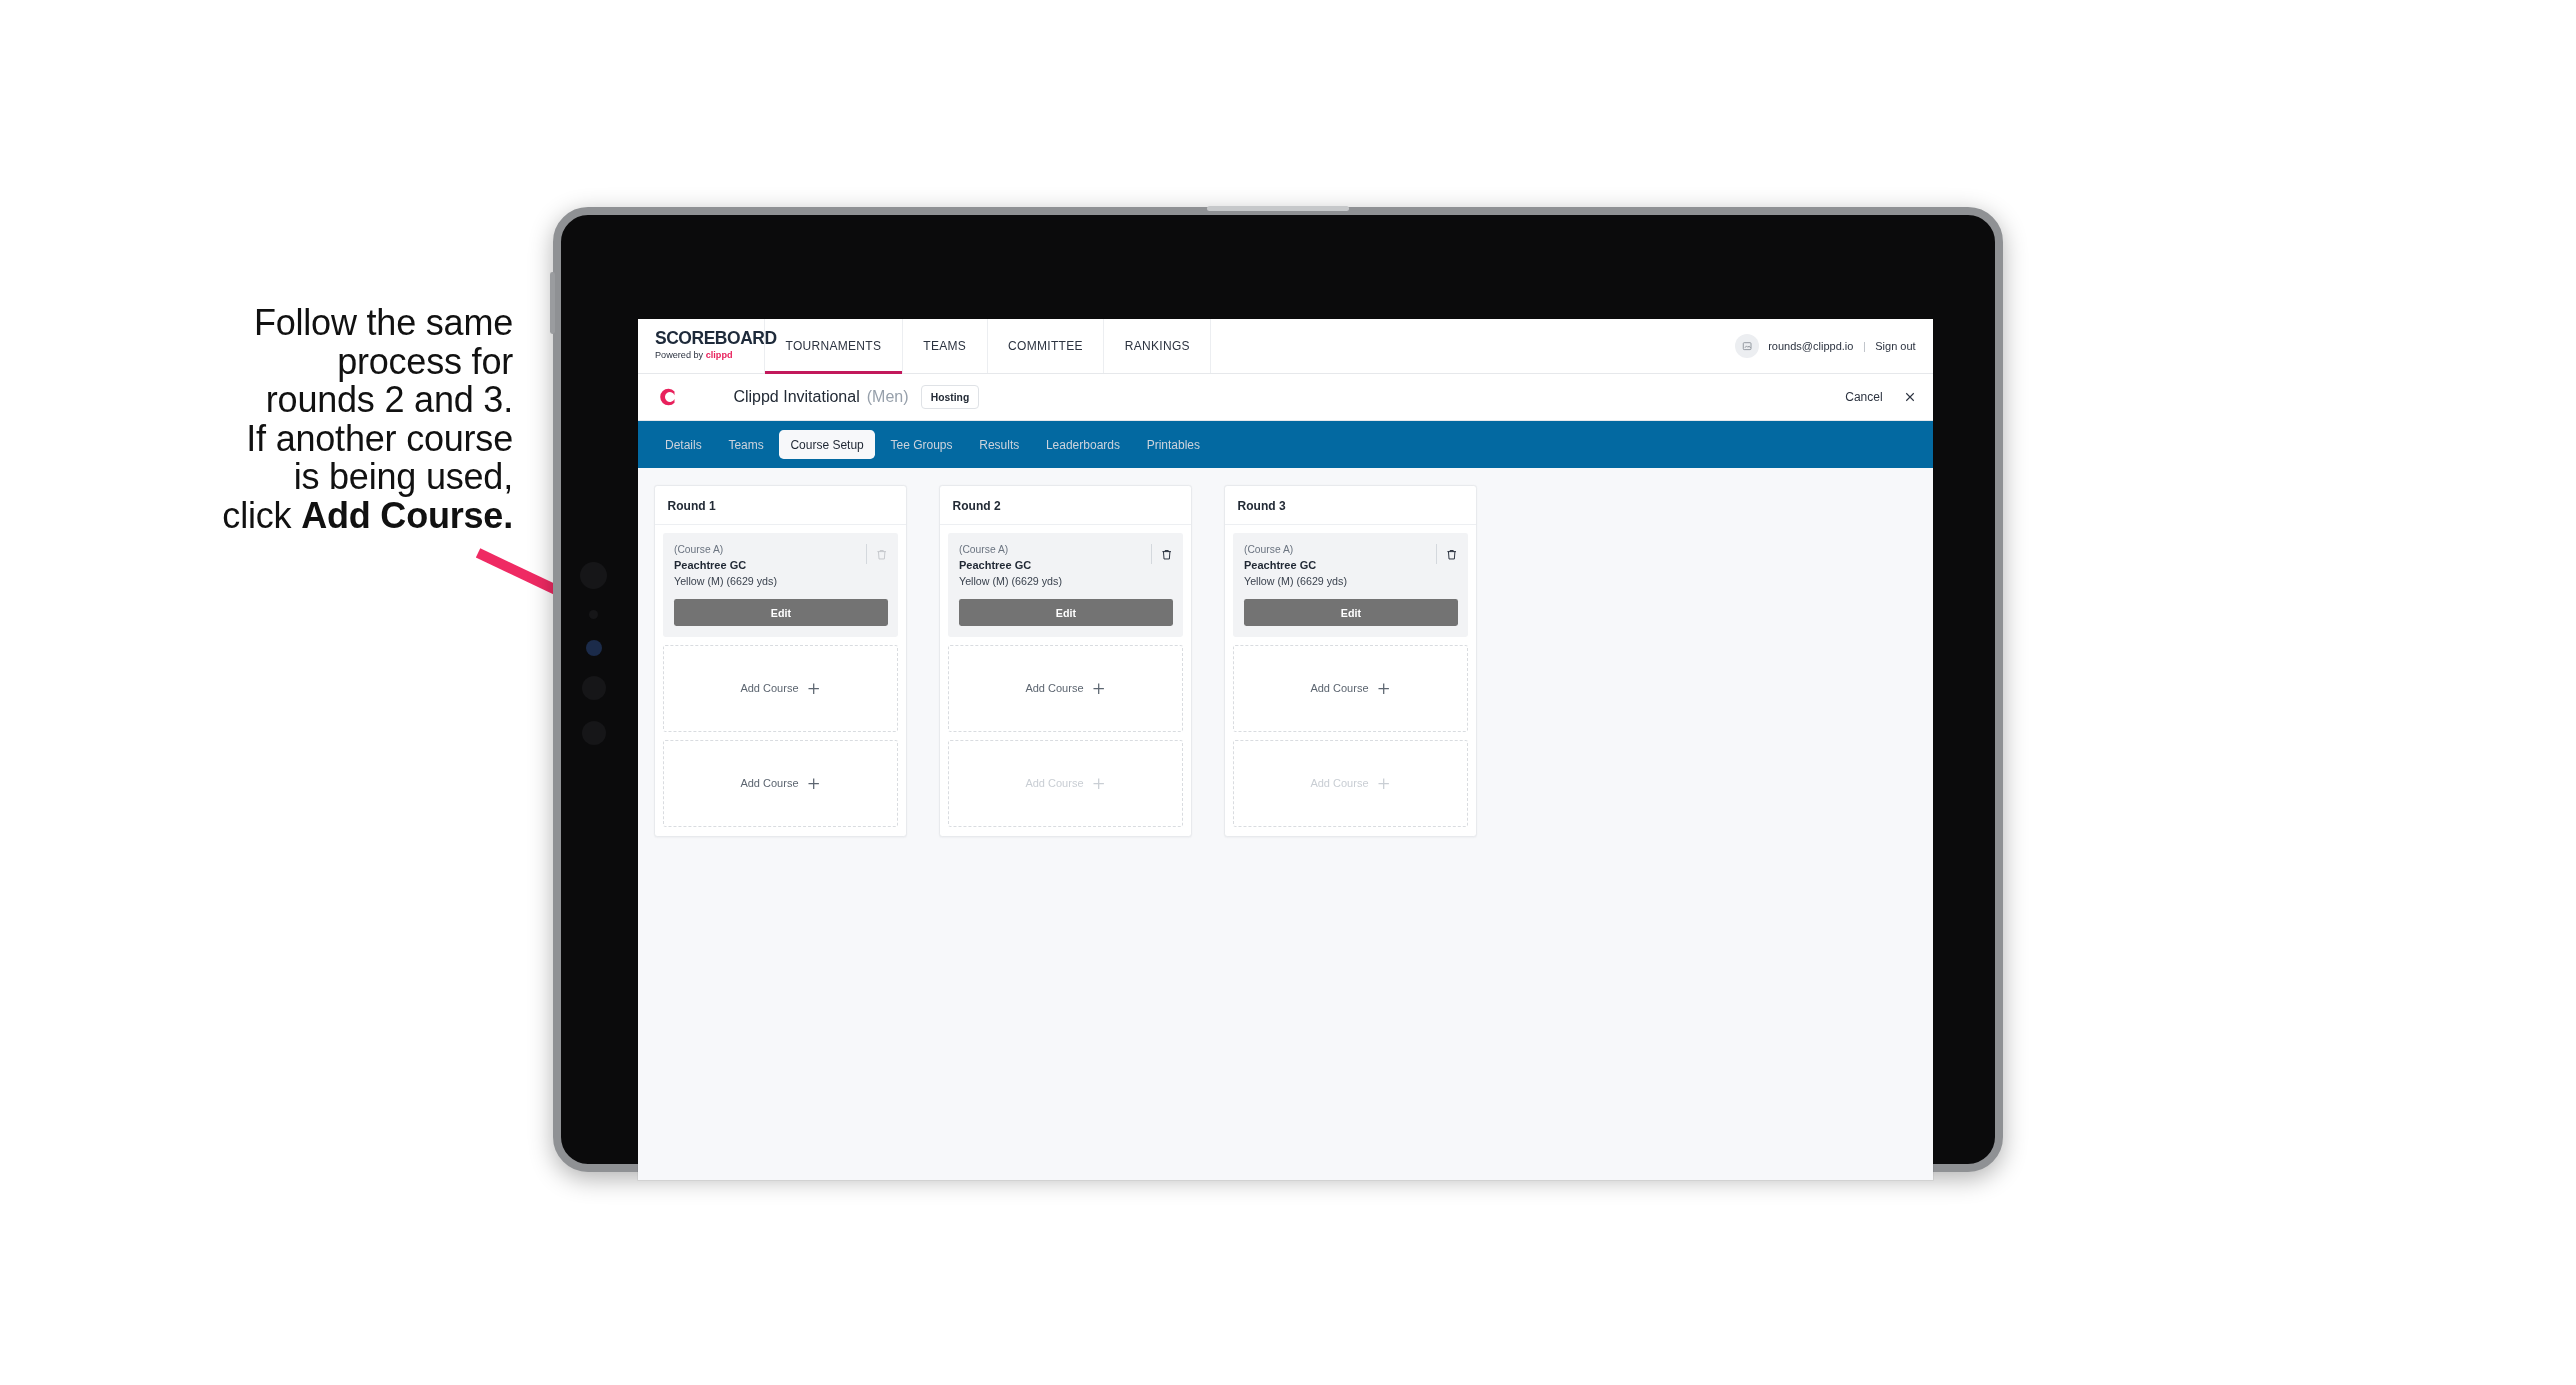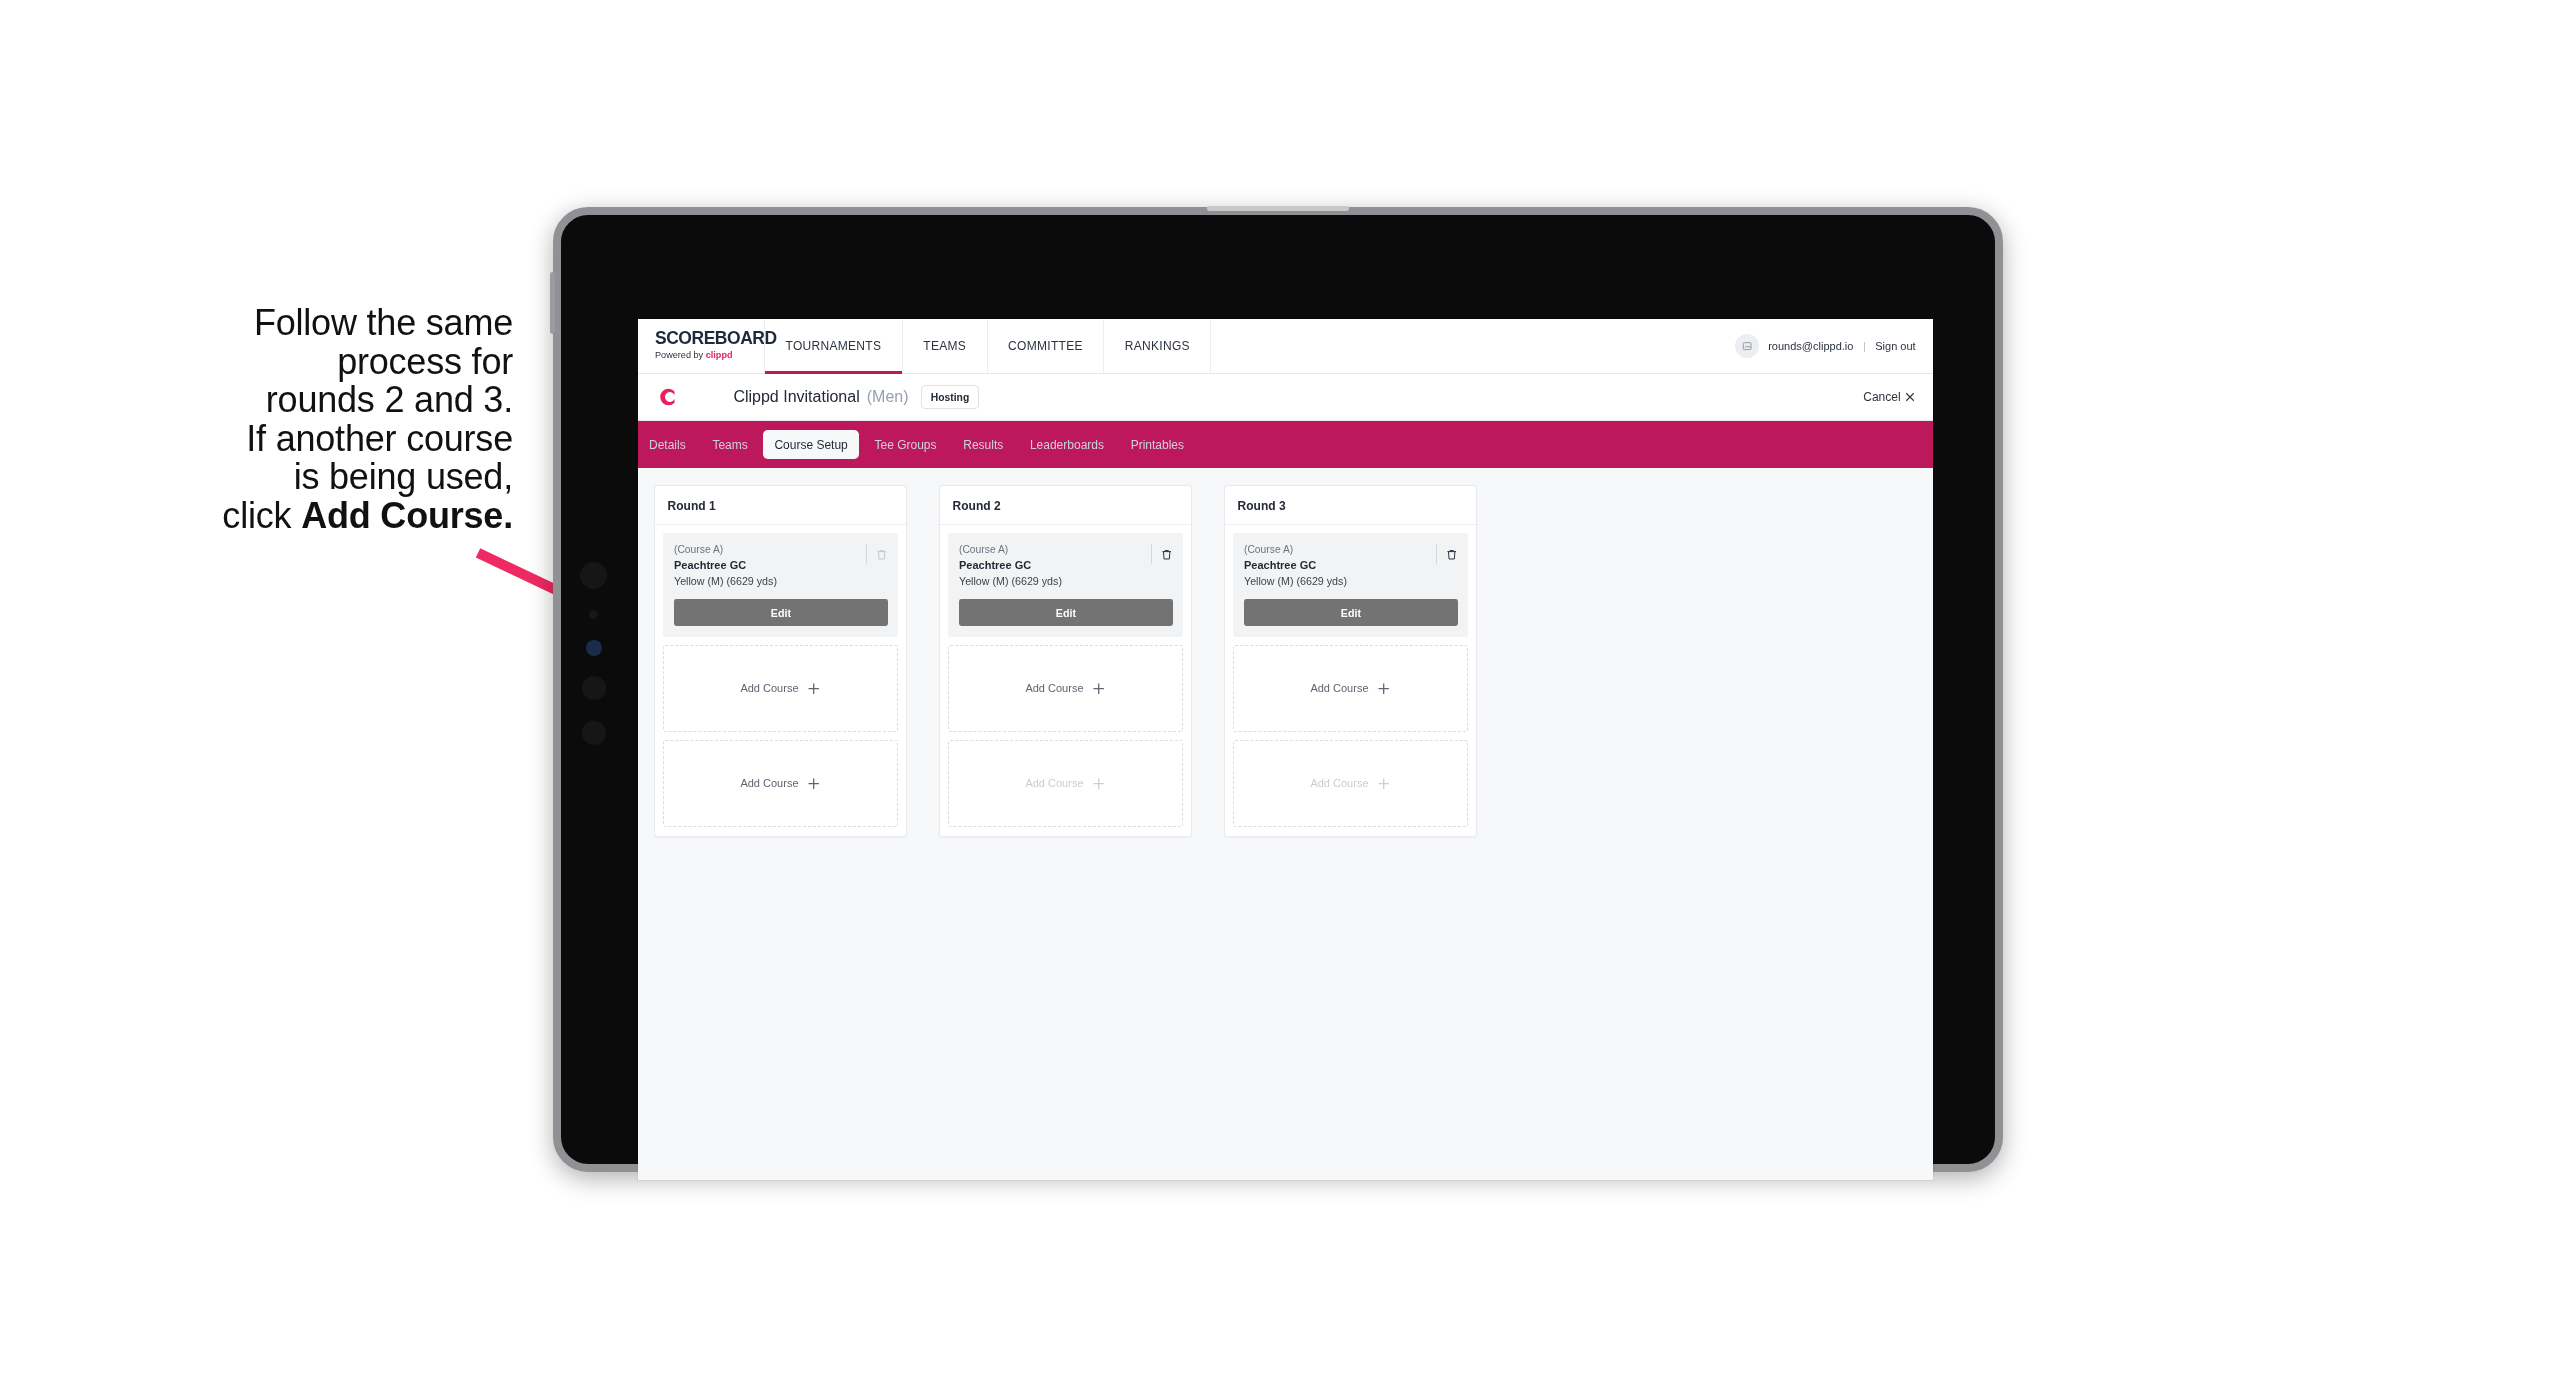--- a/index.html
+++ b/index.html
@@ -119,28 +119,28 @@
     width:24px; height:24px; margin-right:11px; flex:none;
   }
   .t-name { font-size:16px; color:#222a35;margin-left:43px; }
   .t-gender { font-size:16px; color:#97a0ab; margin-left:7.1px; }
   .t-badge {
     margin-left:12.6px; border:0.8px solid #dfe2e6; border-radius:4px;
     padding:5.5px 8.7px; font-size:10.3px; font-weight:700; color:#222a35;
     background:#fff;
   }
   .cancel {
-    margin-left:auto; display:flex; align-items:center; gap:3px;
+    margin-left:auto; display:flex; align-items:center; gap:21px;
     font-size:12px; color:#2c3340; cursor:pointer;
   }
 
   
   .subtabs {
-    height:47px; background:#be185d; display:flex; align-items:center;
-    padding-left:0; gap:4.7px;
+    height:47px; background:#0369a1; display:flex; align-items:center;
+    padding-left:16px; gap:4.7px;
   }
   .subtab {
     font-size:12px; color:#cdd3dc; padding:7.1px 11px; border-radius:4.7px;
     cursor:pointer; white-space:nowrap;
   }
   .subtab.active { background:#f7f8fa; color:#1f2733; font-weight:500; }
 
   
   .content { padding: 17.4px 16px; display:flex; gap:32px; align-items:flex-start; }
   .round-col {

